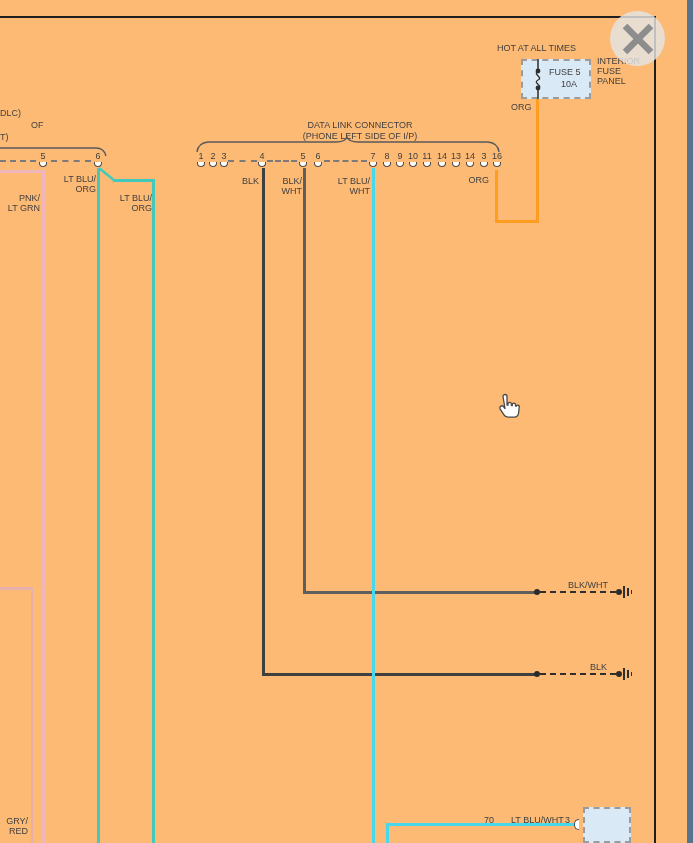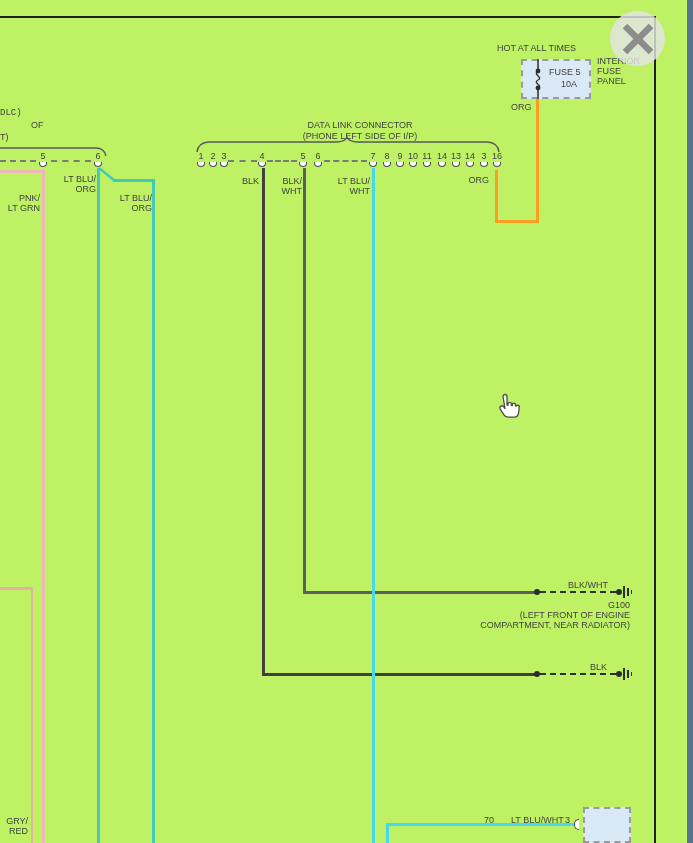--- a/index.html
+++ b/index.html
@@ -1,16 +1,16 @@
 <!DOCTYPE html>
 <html><head>
 <meta charset="utf-8">
 <style>
   html,body{margin:0;padding:0;background:#fff;}
-  #stage{position:relative;width:693px;height:843px;background:#bef264;overflow:hidden;
+  #stage{position:relative;width:693px;height:843px;background:#fdba74;overflow:hidden;
          font-family:"Liberation Sans",sans-serif;color:#3f3f3f;}
   .lbl{position:absolute;font-size:9px;line-height:10px;color:#3f3f3f;white-space:nowrap;}
   .r{text-align:right;}
   .c{text-align:center;}
   .wire{position:absolute;}
   .dashrow{position:absolute;height:0;border-top:2px dashed #7a7a7a;}
   .cup{position:absolute;width:6px;height:4px;border:1.5px solid #4a4a4a;border-top:none;
        border-radius:0 0 5px 5px;background:#fff;}
   .dot{position:absolute;width:6px;height:6px;border-radius:50%;background:#2b2b2b;}
   .gdash{position:absolute;height:0;border-top:2px dashed #2e2e2e;}
@@ -106,21 +106,21 @@
     <div>WHT</div>
   </div>
   <div class="lbl r" style="left:429px;top:175px;width:60px;">ORG</div>
 
   <div class="wire" style="left:262px;top:168px;width:2.5px;height:507px;background:#3F3F3F;"></div>
   <div class="wire" style="left:262px;top:673px;width:275px;height:2.5px;background:#3F3F3F;"></div>
   <div class="wire" style="left:303px;top:168px;width:2.5px;height:425px;background:#5E5E5E;"></div>
   <div class="wire" style="left:303px;top:591px;width:234px;height:2.5px;background:#5E5E5E;"></div>
   <div class="wire" style="left:371.5px;top:168px;width:3px;height:675px;background:#46D9EE;"></div>
 
-  <div class="lbl" style="left:0;top:108px;font-family:Liberation Mono, monospace;">DLC)</div>
+  <div class="lbl" style="left:0;top:108px;">DLC)</div>
   <div class="lbl" style="left:1px;top:120px;padding-left:30px;">OF</div>
   <div class="lbl" style="left:0;top:132px;">T)</div>
 
   <svg width="112" height="14" style="left:0;top:144px;">
     <path d="M0,4 L96,4 Q104,4 106,12" fill="none" stroke="#5a5a5a" stroke-width="1.4"></path>
   </svg>
 
   <div class="pin" style="left:35px;top:151px;">5</div>
   <div class="pin" style="left:90px;top:151px;">6</div>
   <div class="cup" style="left:39px;top:162px;"></div>
@@ -158,25 +158,20 @@
     <div>RED</div>
   </div>
 
   <div class="dot" style="left:534px;top:589px;"></div>
   <div class="gdash" style="left:540px;top:591px;width:76px;"></div>
   <div class="dot" style="left:616px;top:589px;"></div>
   <div class="gbar" style="left:623px;top:586px;width:2px;height:12px;"></div>
   <div class="gbar" style="left:627px;top:588px;width:2px;height:8px;"></div>
   <div class="gbar" style="left:630.5px;top:590px;width:1.5px;height:4px;"></div>
   <div class="lbl r" style="left:520px;top:580px;width:88px;">BLK/WHT</div>
-  <div class="lbl r" style="left:430px;top:600px;width:200px;">
-    <div>G100</div>
-    <div>(LEFT FRONT OF ENGINE</div>
-    <div>COMPARTMENT, NEAR RADIATOR)</div>
-  </div>
 
   <div class="dot" style="left:534px;top:671px;"></div>
   <div class="gdash" style="left:540px;top:673px;width:76px;"></div>
   <div class="dot" style="left:616px;top:671px;"></div>
   <div class="gbar" style="left:623px;top:668px;width:2px;height:12px;"></div>
   <div class="gbar" style="left:627px;top:670px;width:2px;height:8px;"></div>
   <div class="gbar" style="left:630.5px;top:672px;width:1.5px;height:4px;"></div>
   <div class="lbl r" style="left:547px;top:662px;width:60px;">BLK</div>
 
   <div class="wire" style="left:385.5px;top:823px;width:3px;height:20px;background:#46D9EE;"></div>

